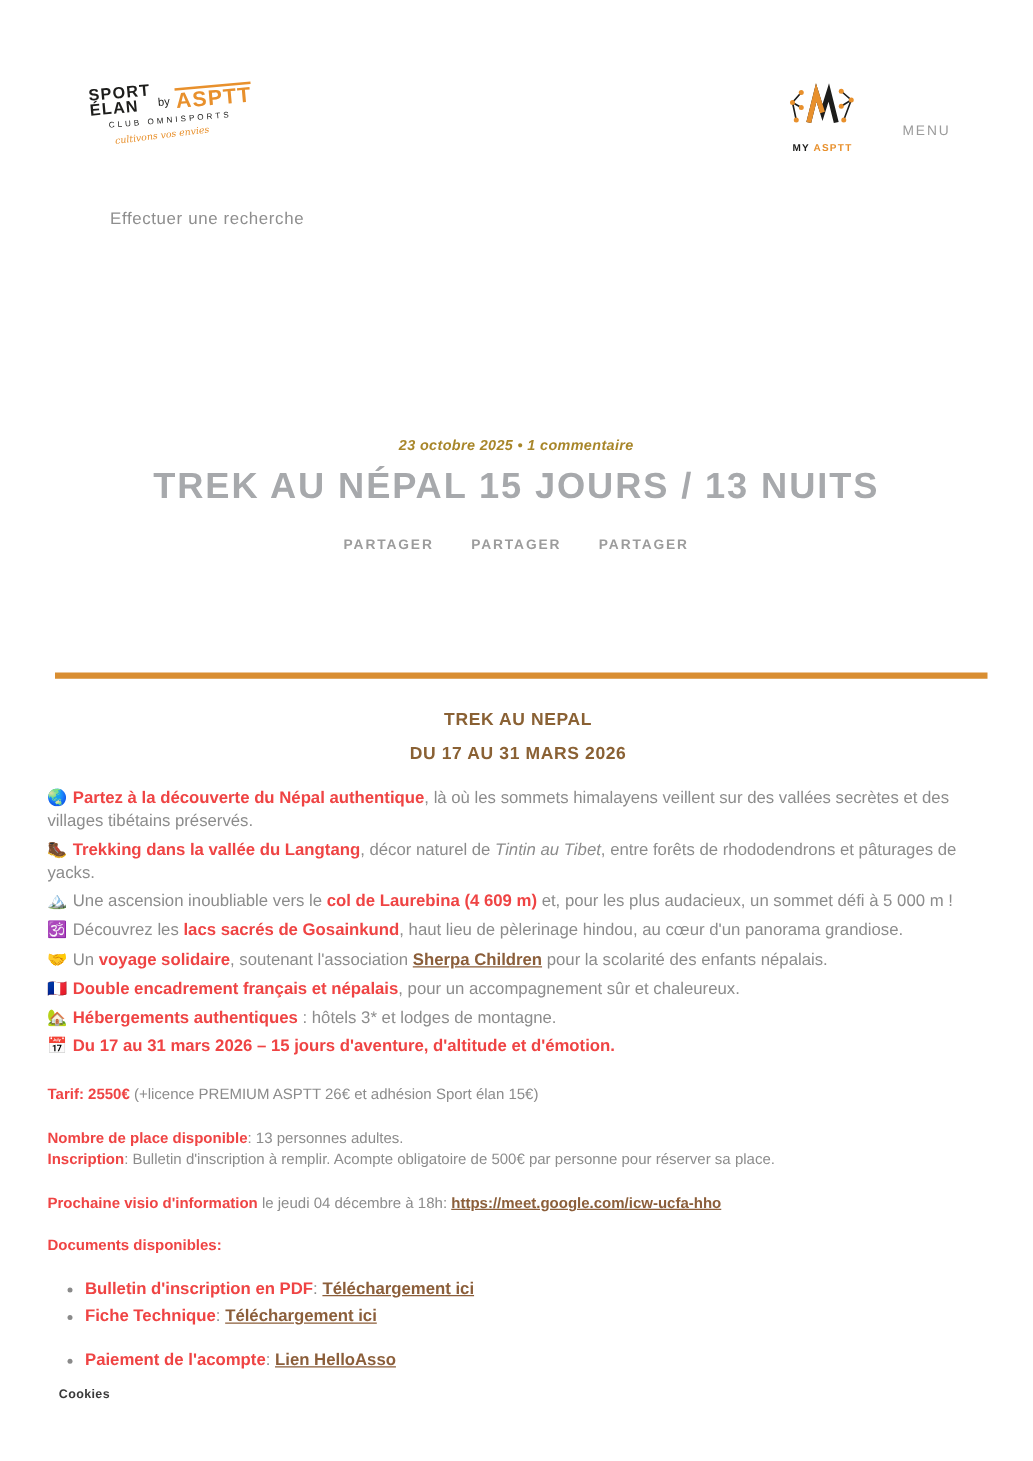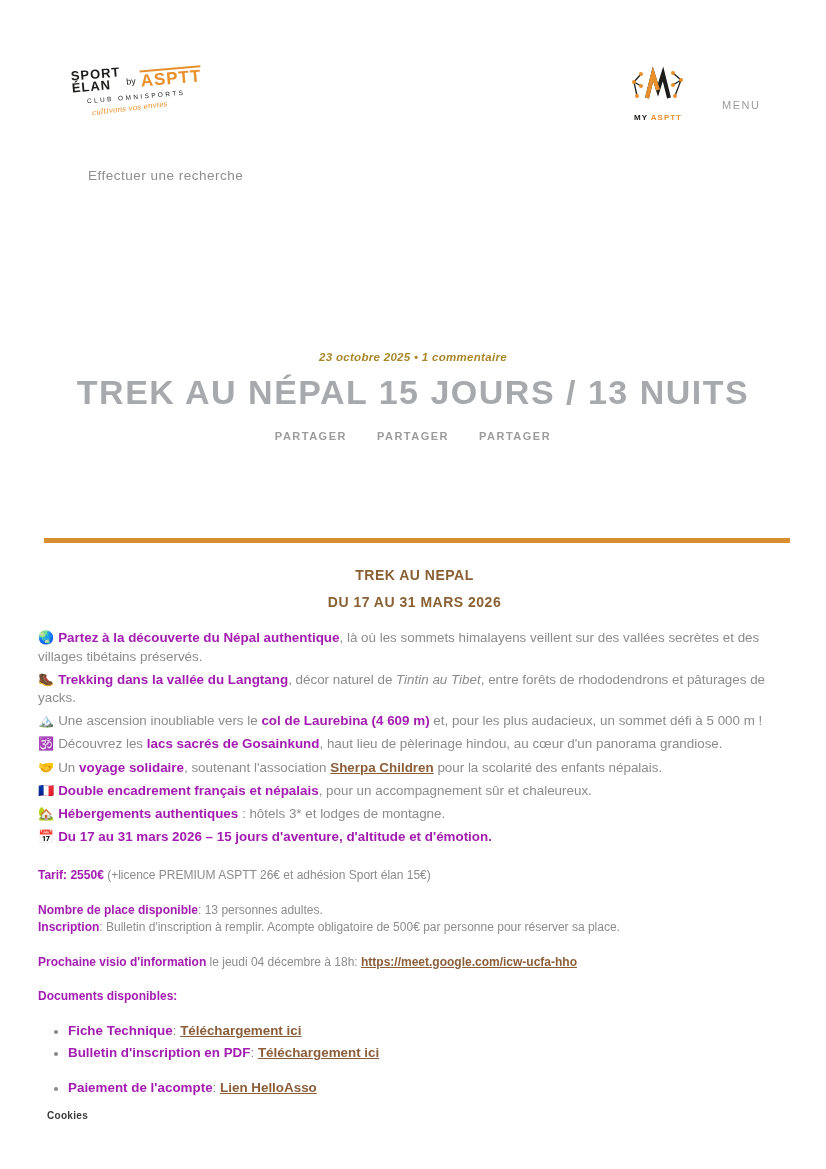--- a/index.html
+++ b/index.html
@@ -24,35 +24,35 @@
   .menu { position:absolute; left:722px; top:99px; font-size:11px; letter-spacing:1.5px; color:#9b9b9b; cursor:pointer; }
 
   .search-wrap { position:absolute; left:88px; top:166px; width:300px; }
   .search-input { border:none; outline:none; width:100%; font-size:13.5px; color:#555; letter-spacing:0.5px; font-family:"Liberation Sans","DejaVu Sans",sans-serif; background:transparent; }
   .search-input::placeholder { color:#8e8e8e; opacity:1; }
 
   
   .meta { position:absolute; top:351px; left:0; width:100%; text-align:center;
           color:#a8862a; font-size:11.5px; font-weight:bold; font-style:italic; letter-spacing:0.3px; }
   .post-title { position:absolute; top:373px; left:0; width:100%; text-align:center;
-          color:#a7a9ac; font-size:34px; font-weight:bold; letter-spacing:1.5px; }
+          color:#a7a9ac; font-size:29px; font-weight:bold; letter-spacing:1.5px; }
   .share-row { position:absolute; top:430px; left:0; width:100%; display:flex; justify-content:center; gap:30px; }
   .share-btn { color:#9c9c9c; font-size:11px; letter-spacing:1.5px; font-weight:bold; cursor:pointer; }
 
   .divider { position:absolute; top:538px; left:44px; width:746px; height:5px; background:#d98e32; }
 
   
   .content { position:absolute; top:563px; left:38px; width:753px; }
   .h1, .h2 { text-align:center; color:#8a6134; font-weight:bold; font-size:14px; letter-spacing:0.5px; }
   .h1 { margin:4px 0 11px; }
   .h2 { margin:0 0 19px; }
 
   .feature { font-size:13.4px; line-height:18.6px; color:#8c8c8c; margin-bottom:4.5px; }
   .feature .emoji { font-size:13px; margin-right:4px; }
-  .b { font-weight:bold; color:#a21caf; }
+  .b { font-weight:bold; color:#ef4444; }
   .i { font-style:italic;margin-top:24px; }
   a.lnk, .lnk { font-weight:bold; color:#8b5e3a; text-decoration:underline; cursor:pointer; }
 
   .para { font-size:12px; line-height:17.5px; color:#8c8c8c; }
   .mt-lg { margin-top:21px; }
   .mt-md { margin-top:17px; }
   .mt-sm { margin-top:0px; }
 
   .doc-list { list-style:none; margin-top:16px; }
   .doc-item { position:relative; font-size:13.4px; line-height:18px; color:#8c8c8c; padding-left:30px; margin-bottom:4px; }
@@ -136,22 +136,22 @@
     <p class="para mt-lg"><span class="b">Tarif: 2550€</span><span> (+licence PREMIUM ASPTT 26€ et adhésion Sport élan 15€)</span></p>
 
     <p class="para mt-md"><span class="b">Nombre de place disponible</span><span>: 13 personnes adultes.</span></p>
     <p class="para mt-sm"><span class="b">Inscription</span><span>: Bulletin d'inscription à remplir. Acompte obligatoire de 500€ par personne pour réserver sa place.</span></p>
 
     <p class="para mt-md"><span class="b">Prochaine visio d'information</span><span> le jeudi 04 décembre à 18h: </span><a class="b lnk">https://meet.google.com/icw-ucfa-hho</a></p>
 
     <p class="para mt-md"><span class="b">Documents disponibles:</span></p>
 
     <ul class="doc-list">
+      <li class="doc-item"><span class="b">Bulletin d'inscription en PDF</span><span>: </span><a class="b lnk">Téléchargement ici</a></li>
       <li class="doc-item"><span class="b">Fiche Technique</span><span>: </span><a class="b lnk">Téléchargement ici</a></li>
-      <li class="doc-item"><span class="b">Bulletin d'inscription en PDF</span><span>: </span><a class="b lnk">Téléchargement ici</a></li>
       <li class="doc-item doc-gap"><span class="b">Paiement de l'acompte</span><span>: </span><a class="b lnk">Lien HelloAsso</a></li>
     </ul>
 
   </div>
 
   <div class="cookies">Cookies</div>
 
 </div>
 
 </body></html>

